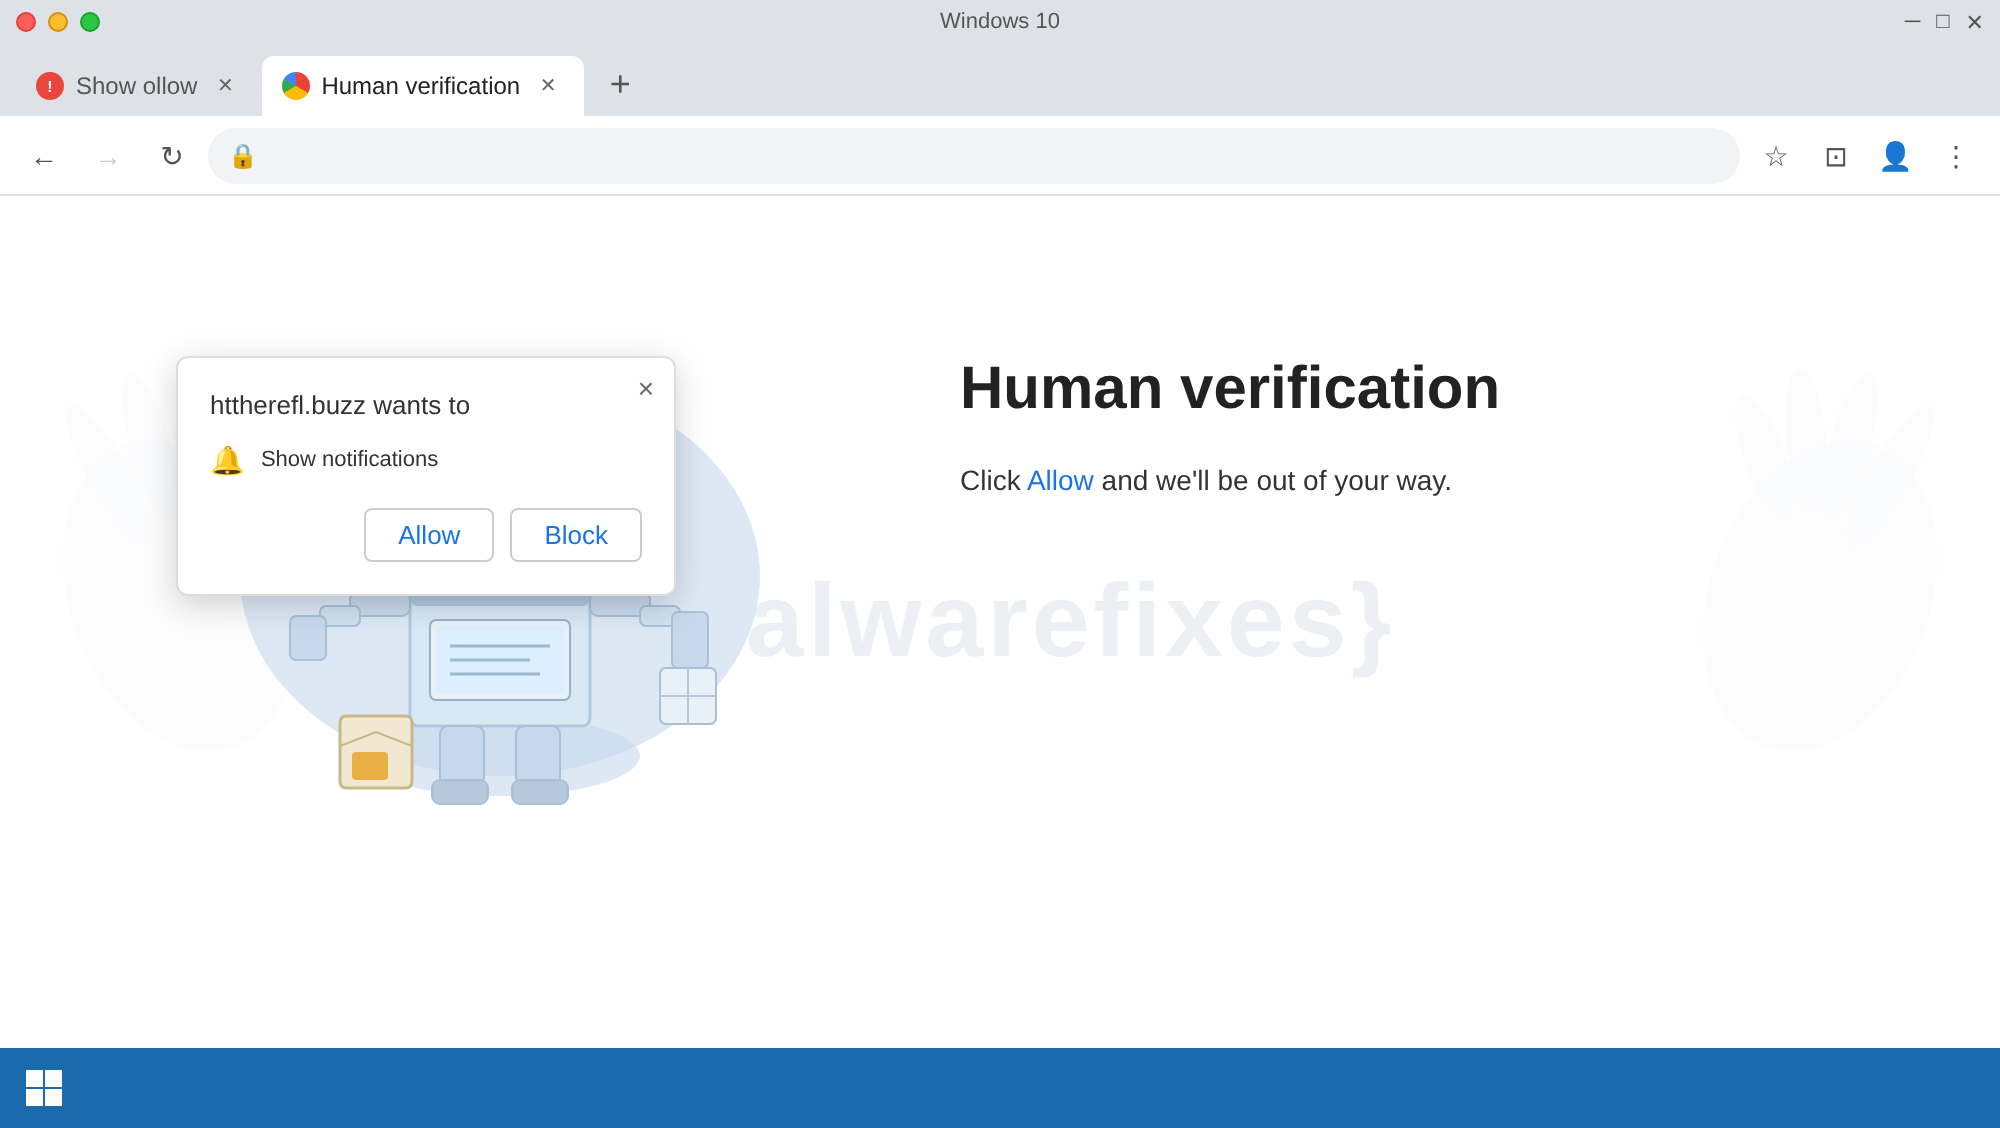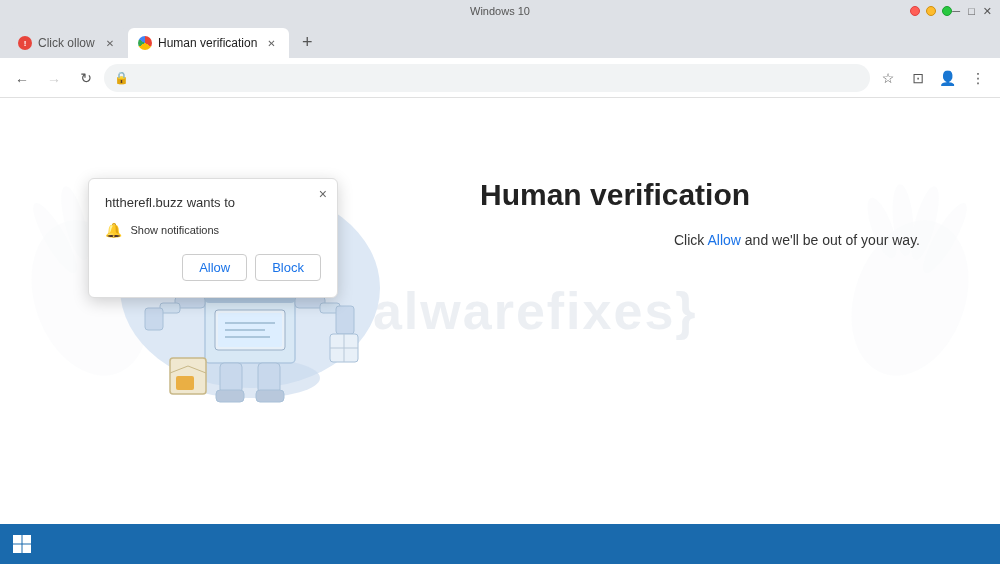--- a/index.html
+++ b/index.html
@@ -26,21 +26,21 @@
     }
 
     
     .top-bar {
       position: absolute;
       top: 0; left: 0; right: 0;
       height: 22px;
       background: #dee1e6;
       display: flex;
       align-items: center;
-      justify-content: flex-end;
+      justify-content: space-between;
       padding: 0 8px;
       font-size: 11px;
       color: #444;
     }
     .top-bar-title {
       position: absolute;
       left: 50%;
       transform: translateX(-50%);
       font-size: 11px;
       color: #555;
@@ -239,21 +239,20 @@
       color: #333;
       line-height: 1.6;
       margin-bottom: 16px;
     }
     .main-body strong {
       font-weight: 700;
     }
     .main-instruction {
       font-size: 14px;
       color: #333;
-      text-align: right;
     }
     .main-instruction .allow-link {
       color: #1a73e8;
       font-weight: normal;
     }
 
     
     .notif-popup {
       position: absolute;
       top: 80px;
@@ -346,21 +345,21 @@
 </div>
 
 <div class="browser">
 
   <div class="tab-bar">
 
     <div class="tab">
       <div class="tab-icon-red">
         <span style="color:white;font-size:8px;font-weight:bold;">!</span>
       </div>
-      <span class="tab-label">Click ollow</span>
+      <span class="tab-label">Show ollow</span>
       <span class="tab-close">✕</span>
     </div>
 
     <div class="tab active">
       <div class="chrome-icon"></div>
       <span class="tab-label">Human verification</span>
       <span class="tab-close">✕</span>
     </div>
 
     <div class="tab-new">+</div>

